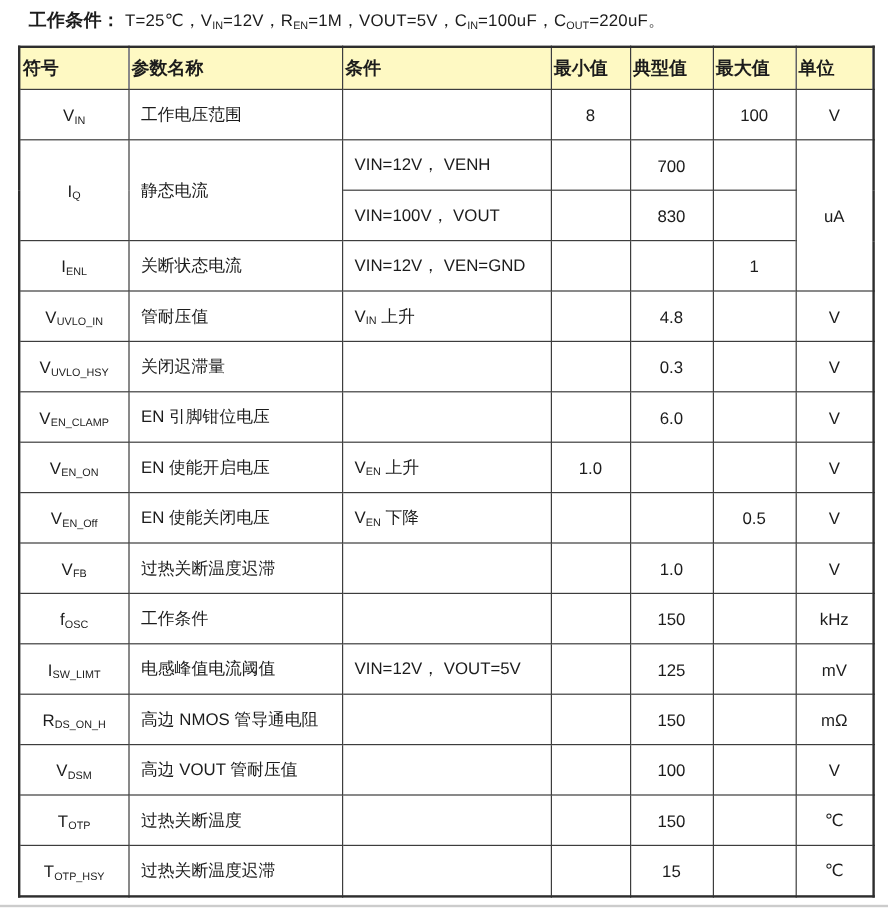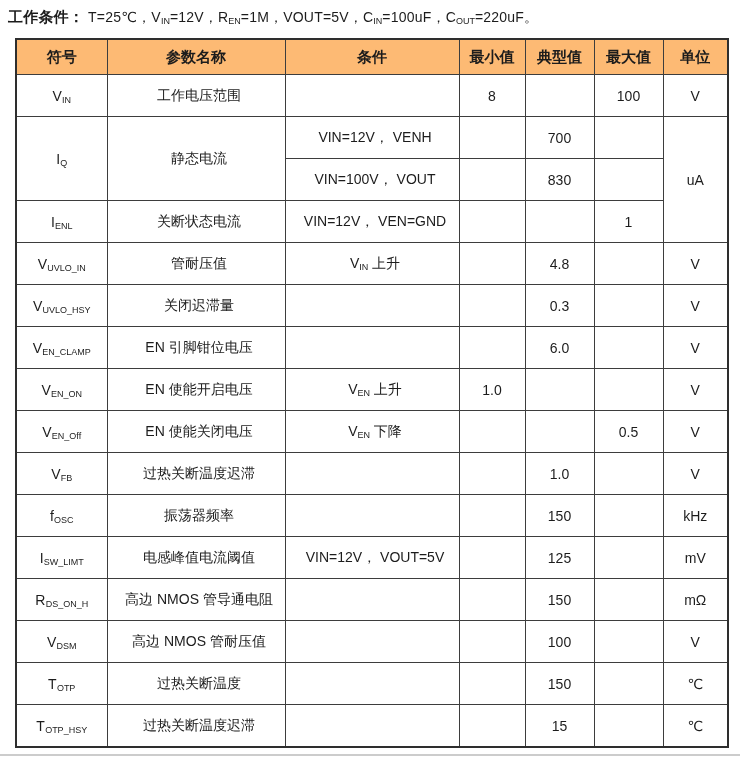--- a/index.html
+++ b/index.html
@@ -2,46 +2,46 @@
 <html><head>
 <meta charset="utf-8">
 <style>
   html,body{margin:0;padding:0;background:#ffffff;}
   body{
     width:740px;height:767px;position:relative;overflow:hidden;
     font-family:"Liberation Sans","DejaVu Sans",sans-serif;
     color:#1c1c1c;
   }
   .cond-line{
-    position:absolute;left:8px;top:8px;
+    position:absolute;left:24px;top:8px;
     font-size:14px;white-space:nowrap;letter-spacing:0.2px;
   }
   .cond-line .label{font-weight:bold;font-size:15px;}
   .cond-line sub,.spec sub{
     font-size:9px;line-height:0;vertical-align:-2px;letter-spacing:0;
   }
   table.spec{
     position:absolute;left:15px;top:38px;
     border-collapse:collapse;table-layout:fixed;
     border:2px solid #2e2e2e;
   }
   .spec th,.spec td{
     border:1px solid #3d3d3d;
     overflow:hidden;
   }
   .spec th{
-    background:#fdba74;font-size:15px;font-weight:bold;
-    height:34px;text-align:center;padding:0 2px;
+    background:#fef9c3;font-size:15px;font-weight:bold;
+    height:34px;text-align:left;padding:0 2px;
   }
   .spec td{
     font-size:14px;height:41px;text-align:center;
     padding:0 4px;background:#ffffff;
   }
   .spec td.cell-param,.spec td.cell-condition{
-    text-align:center;padding-left:10px;
+    text-align:left;padding-left:10px;
   }
   .spec td.cell-symbol{letter-spacing:0.2px;}
   .bottom-rule{
     position:absolute;left:0;top:754px;width:740px;height:2px;
     background:#cccccc;
   }
 </style>
 </head>
 <body>
 
@@ -153,21 +153,21 @@
         <td class="cell-symbol"><span>V</span><sub>FB</sub></td>
         <td class="cell-param">过热关断温度迟滞</td>
         <td class="cell-condition"></td>
         <td class="cell-min"></td>
         <td class="cell-typ">1.0</td>
         <td class="cell-max"></td>
         <td class="cell-unit">V</td>
       </tr>
       <tr>
         <td class="cell-symbol"><span>f</span><sub>OSC</sub></td>
-        <td class="cell-param">振荡器频率</td>
+        <td class="cell-param">工作条件</td>
         <td class="cell-condition"></td>
         <td class="cell-min"></td>
         <td class="cell-typ">150</td>
         <td class="cell-max"></td>
         <td class="cell-unit">kHz</td>
       </tr>
       <tr>
         <td class="cell-symbol"><span>I</span><sub>SW_LIMT</sub></td>
         <td class="cell-param">电感峰值电流阈值</td>
         <td class="cell-condition">VIN=12V， VOUT=5V</td>
@@ -180,21 +180,21 @@
         <td class="cell-symbol"><span>R</span><sub>DS_ON_H</sub></td>
         <td class="cell-param">高边 NMOS 管导通电阻</td>
         <td class="cell-condition"></td>
         <td class="cell-min"></td>
         <td class="cell-typ">150</td>
         <td class="cell-max"></td>
         <td class="cell-unit">mΩ</td>
       </tr>
       <tr>
         <td class="cell-symbol"><span>V</span><sub>DSM</sub></td>
-        <td class="cell-param">高边 NMOS 管耐压值</td>
+        <td class="cell-param">高边 VOUT 管耐压值</td>
         <td class="cell-condition"></td>
         <td class="cell-min"></td>
         <td class="cell-typ">100</td>
         <td class="cell-max"></td>
         <td class="cell-unit">V</td>
       </tr>
       <tr>
         <td class="cell-symbol"><span>T</span><sub>OTP</sub></td>
         <td class="cell-param">过热关断温度</td>
         <td class="cell-condition"></td>

